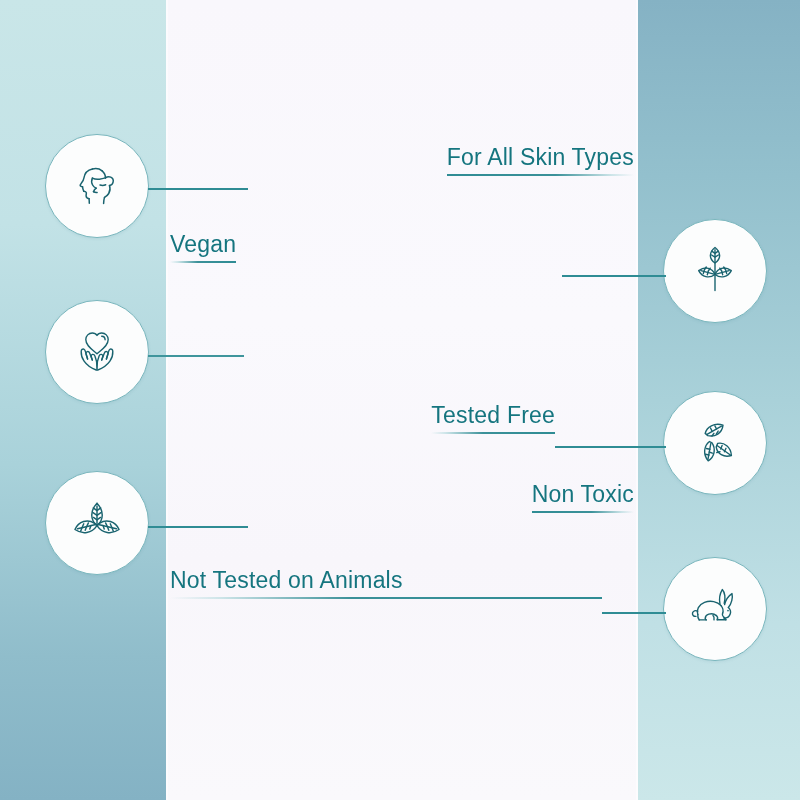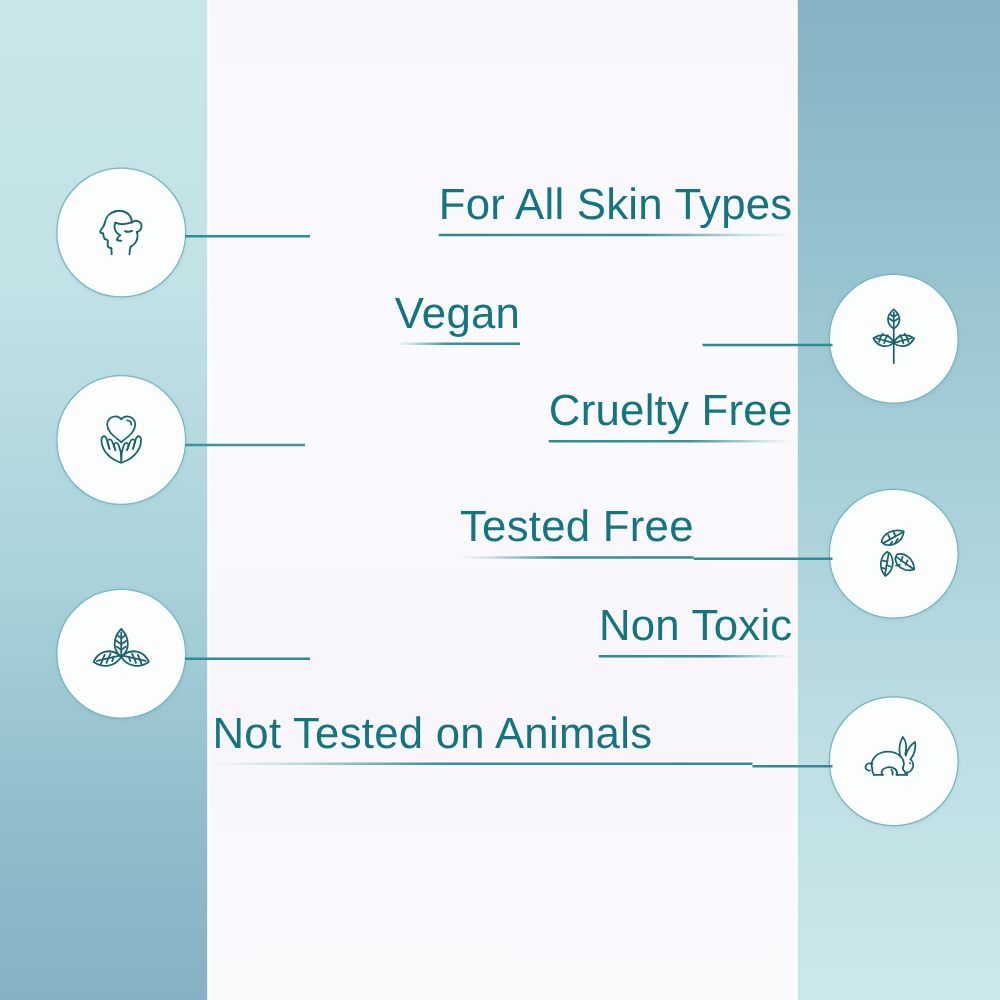--- a/index.html
+++ b/index.html
@@ -70,21 +70,21 @@
 
   
   .label-row {
     position: absolute;
     left: 170px;
     width: 464px;
     display: flex;
     flex-direction: column;
   }
   .label-text {
-    font-size: 35px;
+    font-size: 23px;
     font-weight: 400;
     color: #15757f;
     letter-spacing: 0.2px;
     line-height: 1.06;
     white-space: nowrap;
   }
   .label-rule {
     height: 1.5px;
     margin-top: 5px;
   }
@@ -154,21 +154,21 @@
         <path d="M22.3 29.0 L21.3 32.7 M22.3 29.0 L24.2 26.2"></path>
 
         <path d="M29 32.5 C34.8 36.8 42.0 35.2 45.3 28.6 C38.7 24.0 31.6 25.8 29 32.5 Z"></path>
         <path d="M43.1 28.6 L30.0 32.1"></path>
         <path d="M39.6 27.9 L40.7 31.5 M39.6 27.9 L37.7 25.0"></path>
         <path d="M35.7 29.0 L36.7 32.7 M35.7 29.0 L33.8 26.2"></path>
       </svg>
     </span>
   </div>
   <div class="connector" style="left:562px; top:275px; width:104px;"></div>
-  <div class="label-row align-left" style="top:232px; left:170px; width:392px; align-items:center;">
+  <div class="label-row align-left" style="top:232px; left:170px; width:392px; align-items:flex-start;">
     <span class="label-inner">
       <span class="label-text">Vegan</span>
       <div class="label-rule rule-from-right"></div>
     </span>
   </div>
 
   <div class="badge" style="left:45px; top:300px;">
     <span>
       <svg width="58" height="58" viewBox="0 0 58 58" fill="none" stroke="#19636f" stroke-width="1.4" stroke-linecap="round" stroke-linejoin="round">
 
@@ -182,21 +182,20 @@
         <path d="M29.8 47.0 C34.0 45.5 39.0 42.4 41.9 38.2 C44.0 35.1 45.0 31.6 44.8 28.2 C44.7 26.6 43.4 25.6 42.2 26.1 C41.2 26.6 40.7 27.8 40.4 29.0 L38.4 36.0"></path>
         <path d="M38.4 36.0 L40.0 31.0 C40.3 29.9 39.7 28.8 38.7 28.6 C37.7 28.4 36.7 29.1 36.3 30.2 L33.7 37.0"></path>
         <path d="M33.7 37.0 L34.7 33.8 C35.1 32.7 34.5 31.6 33.5 31.4 C32.5 31.2 31.5 31.9 31.1 33.0 L29.4 38.5"></path>
         <path d="M28.6 38.5 L29 47.2 L29.4 38.5"></path>
       </svg>
     </span>
   </div>
   <div class="connector soft" style="left:148px; top:355px; width:96px;"></div>
   <div class="label-row align-right" style="top:310px;">
     <span class="label-inner">
-      <span class="label-text">Cruelty Free</span>
       <div class="label-rule rule-from-left"></div>
     </span>
   </div>
 
   <div class="badge" style="left:663px; top:391px;">
     <span>
       <svg width="58" height="58" viewBox="0 0 58 58" fill="none" stroke="#19636f" stroke-width="1.4" stroke-linecap="round" stroke-linejoin="round">
 
         <path d="M19.2 19.4 C20.7 12.6 28.3 8.6 37.0 11.1 C36.1 19.2 29.0 23.4 21.8 21.6 Z"></path>
         <path d="M21.0 20.3 L35.5 12.2"></path>

